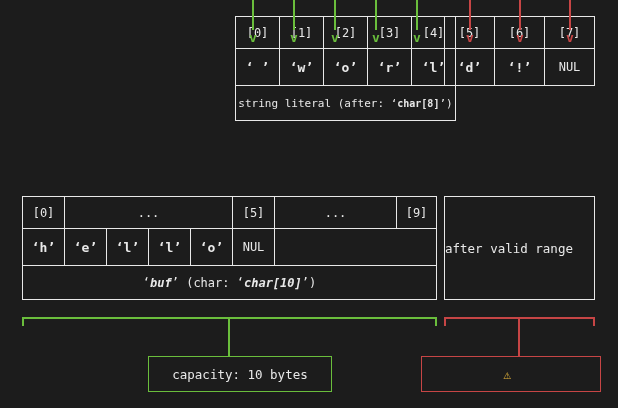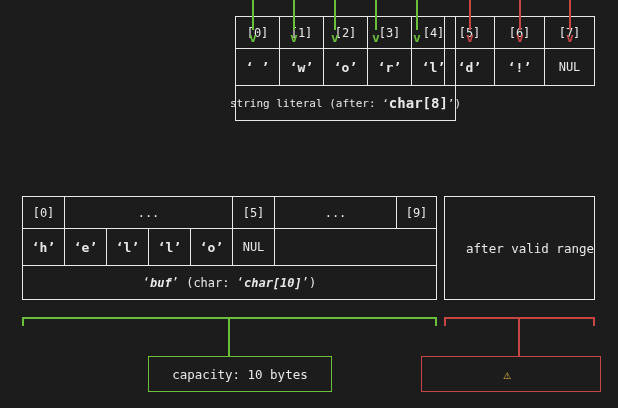--- a/index.html
+++ b/index.html
@@ -15,27 +15,27 @@
   .cell {
     border-right:1px solid #e8e8e8; border-bottom:1px solid #e8e8e8;
     display:flex; align-items:center; justify-content:center;
     font-size:13px; white-space:pre;
   }
   .h32 { height:32px; } .h37 { height:37px; } .h35 { height:35px; } .h34 { height:34px; }
   .idx { font-size:12px; }
   .val { font-weight:bold; }
   .val.nul { font-weight:normal; font-size:12px; }
   .cap { font-size:11px; letter-spacing:0; }
-  .cap b { font-size:14px; }
+  .cap b { font-size:10px; }
   .cap12 { font-size:12px; }
   .cap12 b { font-size:12px;font-style:italic; }
 
   .box {
     position:absolute; border:1px solid #e8e8e8;
-    display:flex; align-items:center; justify-content:flex-end;
+    display:flex; align-items:center; justify-content:flex-start;
     font-size:12.5px;
   }
 
   .arrow {
     position:absolute; top:136; width:16px; margin-left:-8px;
     display:flex; flex-direction:column; align-items:center;
   }
   .arrow .shaft { width:2px; height:30px; background:currentColor; }
   .arrow .head { font-size:13px; line-height:13px; margin-top:1px; font-weight:bold; }
   .arrow.green { color:#6abe3c; }

